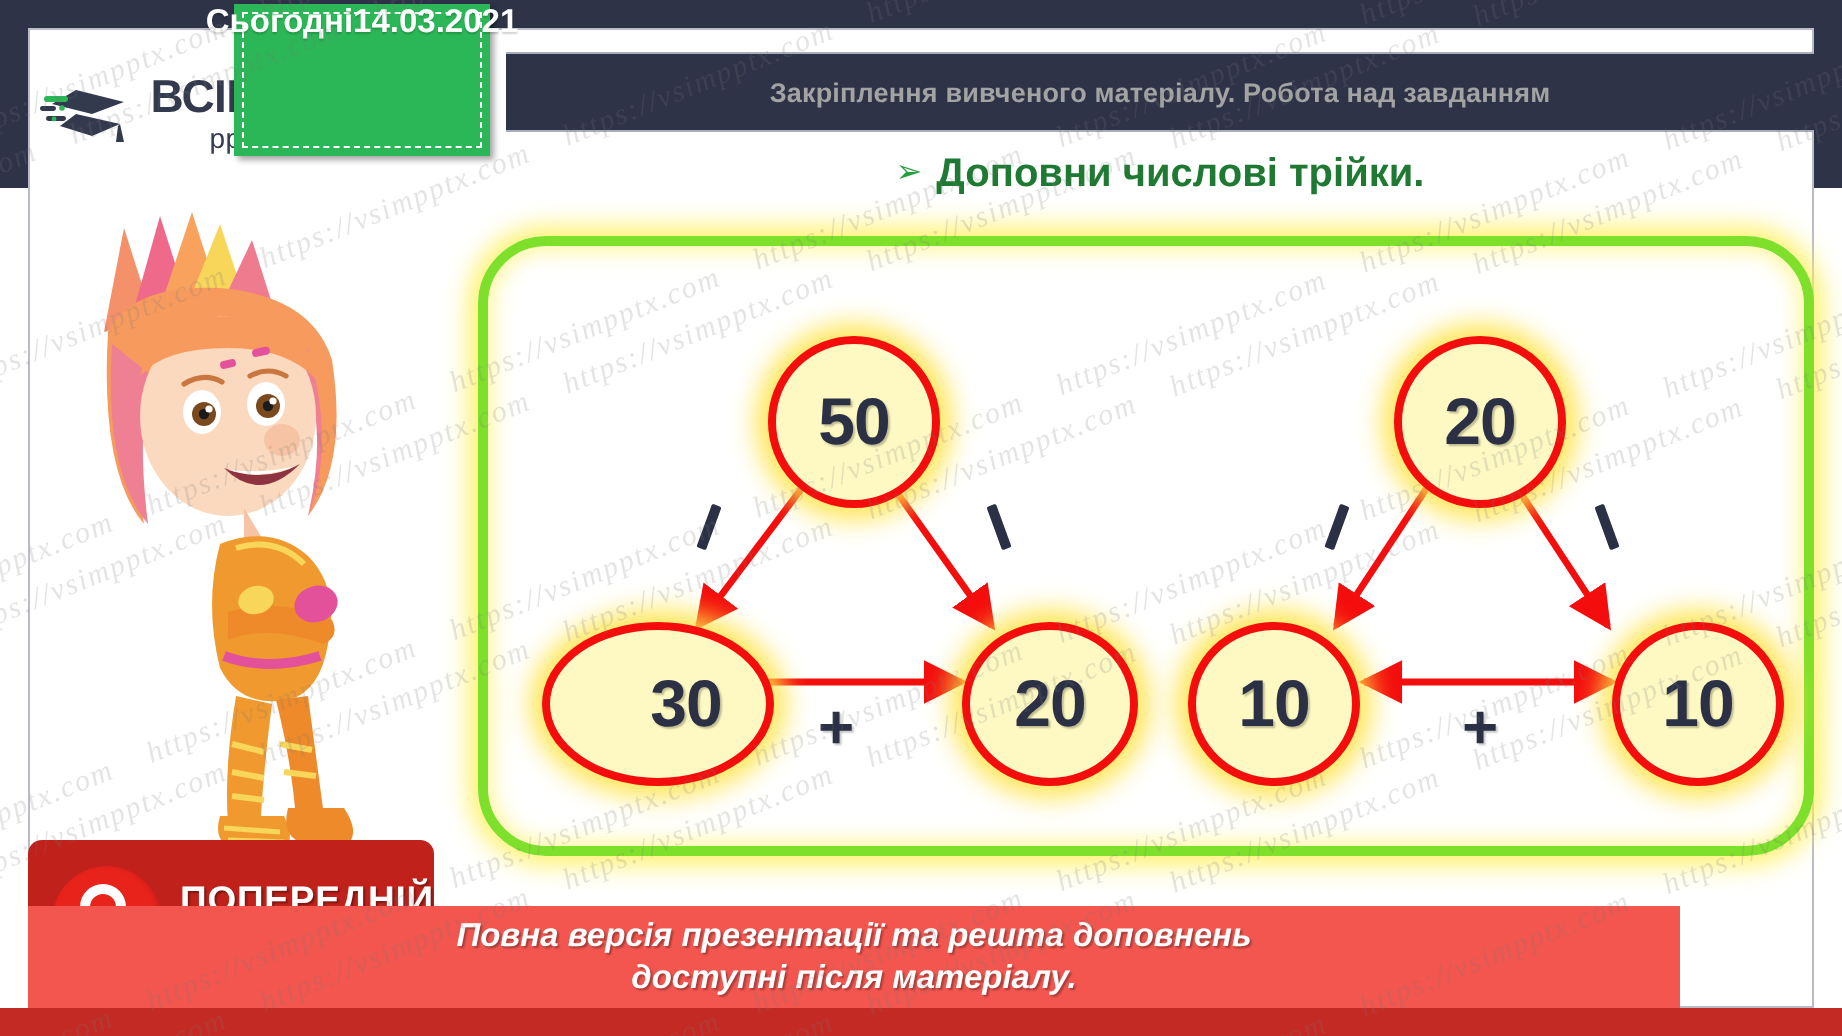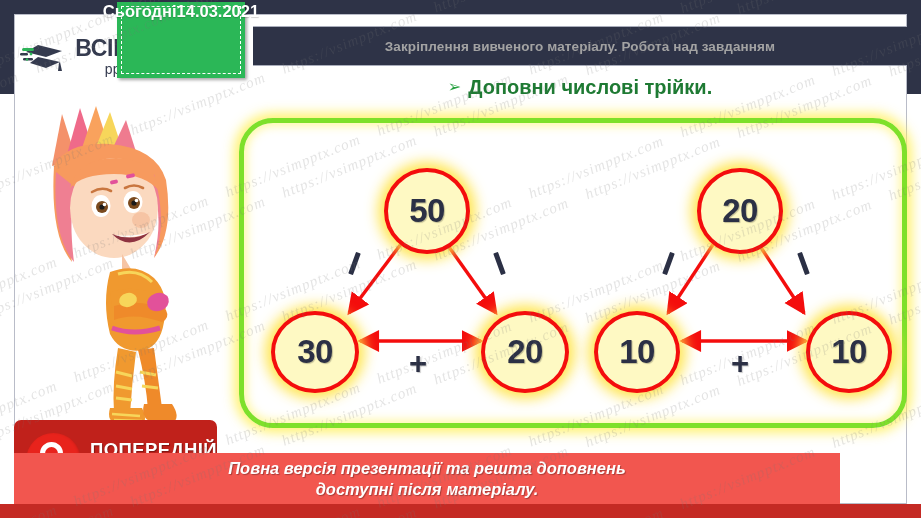--- a/index.html
+++ b/index.html
@@ -254,21 +254,21 @@
   <div class="tick r" style="left:497px;top:252px;"></div>
   <div class="tick l" style="left:666px;top:252px;"></div>
   <div class="tick r" style="left:801px;top:252px;"></div>
 
   <div class="plus" style="left:409px;top:348px;">+</div>
   <div class="plus" style="left:731px;top:348px;">+</div>
 
   <div class="circ" style="left:384px;top:168px;width:78px;height:78px;">
     <span>50</span>
   </div>
-  <div class="circ" style="left:271px;top:311px;width:80px;height:74px;">
+  <div class="circ" style="left:271px;top:311px;width:80px;height:74px;padding-left:28px;">
     <span>30</span>
   </div>
   <div class="circ" style="left:481px;top:311px;width:80px;height:74px;">
     <span>20</span>
   </div>
 
   <div class="circ" style="left:697px;top:168px;width:78px;height:78px;">
     <span>20</span>
   </div>
   <div class="circ" style="left:594px;top:311px;width:78px;height:74px;">

